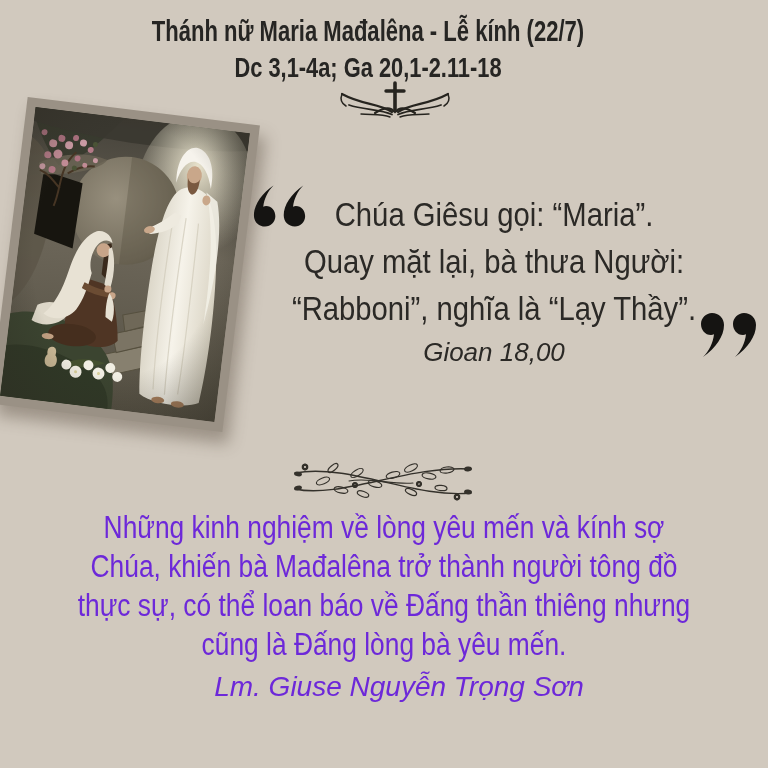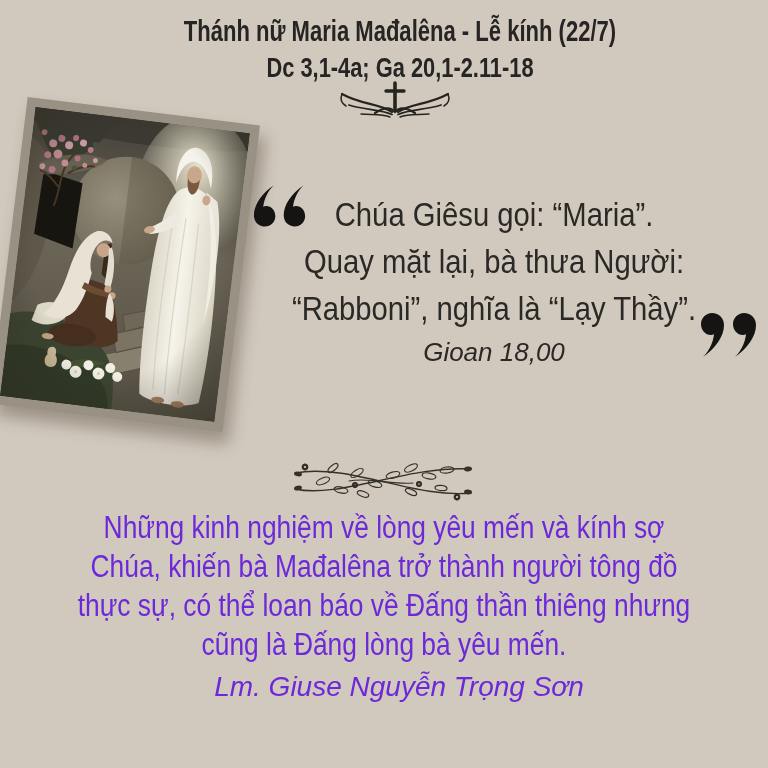--- a/index.html
+++ b/index.html
@@ -2,21 +2,21 @@
 <html><head>
 <meta charset="utf-8">
 <style>
   html,body{margin:0;padding:0;background:#888;}
   .canvas{
     position:relative;width:768px;height:768px;margin:0 auto;overflow:hidden;
     background:#d1c9be;color:#2a2722;
     font-family:"Liberation Sans",sans-serif;
   }
   
-  .header{position:absolute;top:15px;left:0;width:736px;text-align:center;color:#262523;padding-left:32px;}
+  .header{position:absolute;top:15px;left:0;width:736px;text-align:center;color:#262523;}
   .title{font-size:29px;font-weight:700;white-space:nowrap;transform:scaleX(.76);transform-origin:center top;}
   .readings{font-size:28px;font-weight:700;margin-top:4px;white-space:nowrap;transform:scaleX(.78);transform-origin:center top;}
   
   .cross-orn{position:absolute;left:336px;top:81px;width:118px;height:46px;}
   .divider{position:absolute;left:289px;top:455px;width:188px;height:52px;}
   .orn-svg{width:100%;height:100%;display:block;color:#2d2a25;}
   
   .photo{
     position:absolute;left:8px;top:110px;width:234px;height:309px;box-sizing:border-box;
     background:#9a9185;padding:9px;transform:rotate(7deg);transform-origin:center center;

